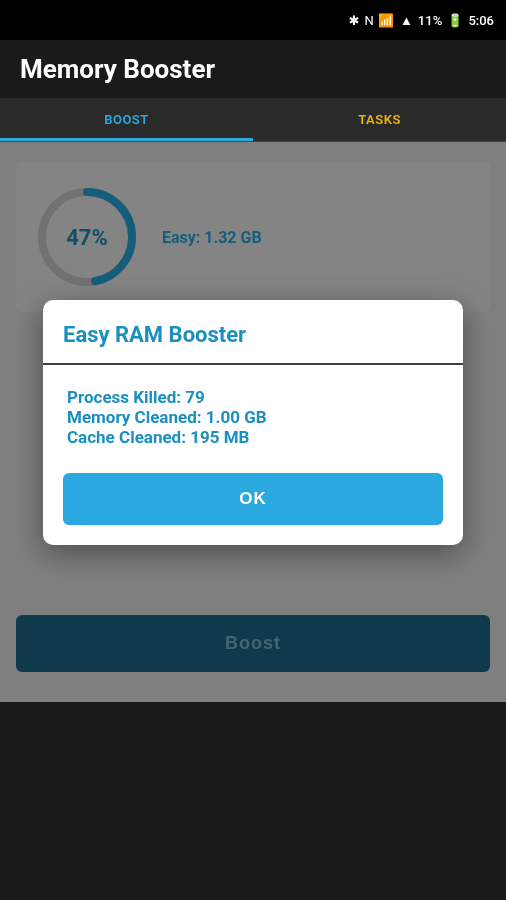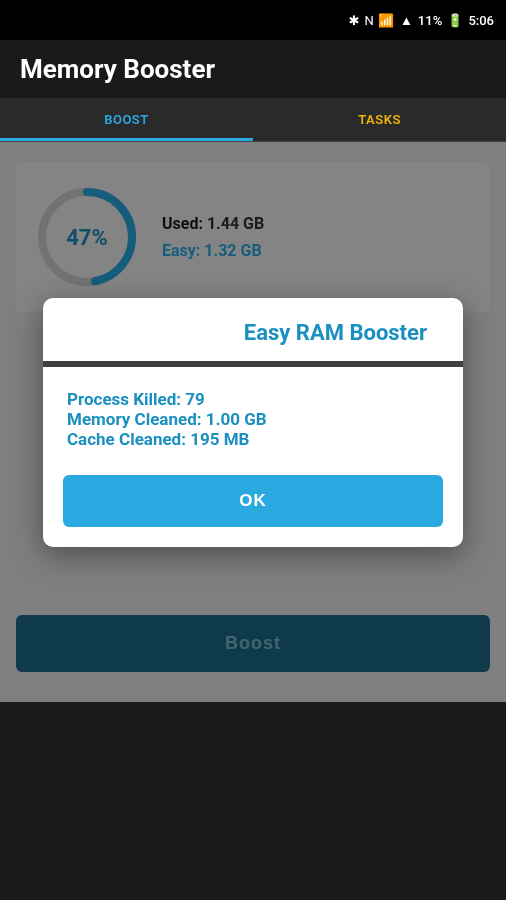--- a/index.html
+++ b/index.html
@@ -197,23 +197,23 @@
     .dialog {
       background: #fff;
       border-radius: 10px;
       width: 420px;
       padding: 0;
       overflow: hidden;
       box-shadow: 0 8px 30px rgba(0,0,0,0.4);
     }
 
     .dialog-header {
-      padding: 22px 36px 16px 20px;
-      text-align: right;
-      border-bottom: 6px solid #404040;
+      padding: 22px 12px 16px 20px;
+      text-align: left;
+      border-bottom: 2px solid #404040;
     }
 
     .dialog-title {
       color: #1a8fc0;
       font-size: 22px;
       font-weight: 700;
     }
 
     .dialog-body {
       padding: 22px 24px 10px 24px;
@@ -284,24 +284,20 @@
       <svg width="110" height="110" viewBox="0 0 110 110">
 
         <circle cx="55" cy="55" r="45" fill="none" stroke="#d0d0d0" stroke-width="8"></circle>
 
         <circle cx="55" cy="55" r="45" fill="none" stroke="#29a9e0" stroke-width="8" stroke-dasharray="133 283" stroke-linecap="round"></circle>
       </svg>
       <div class="circle-percent">47%</div>
     </div>
 
     <div class="memory-stats">
-      <div class="mem-used">
-        <span>Used:</span>
-        <strong>1.44 GB</strong>
-      </div>
       <div class="mem-free">
         <span>Easy:</span>
         <span>1.32 GB</span>
       </div>
     </div>
   </div>
 
   <div class="boost-btn-container">
     <button class="boost-btn">Boost</button>
   </div>

